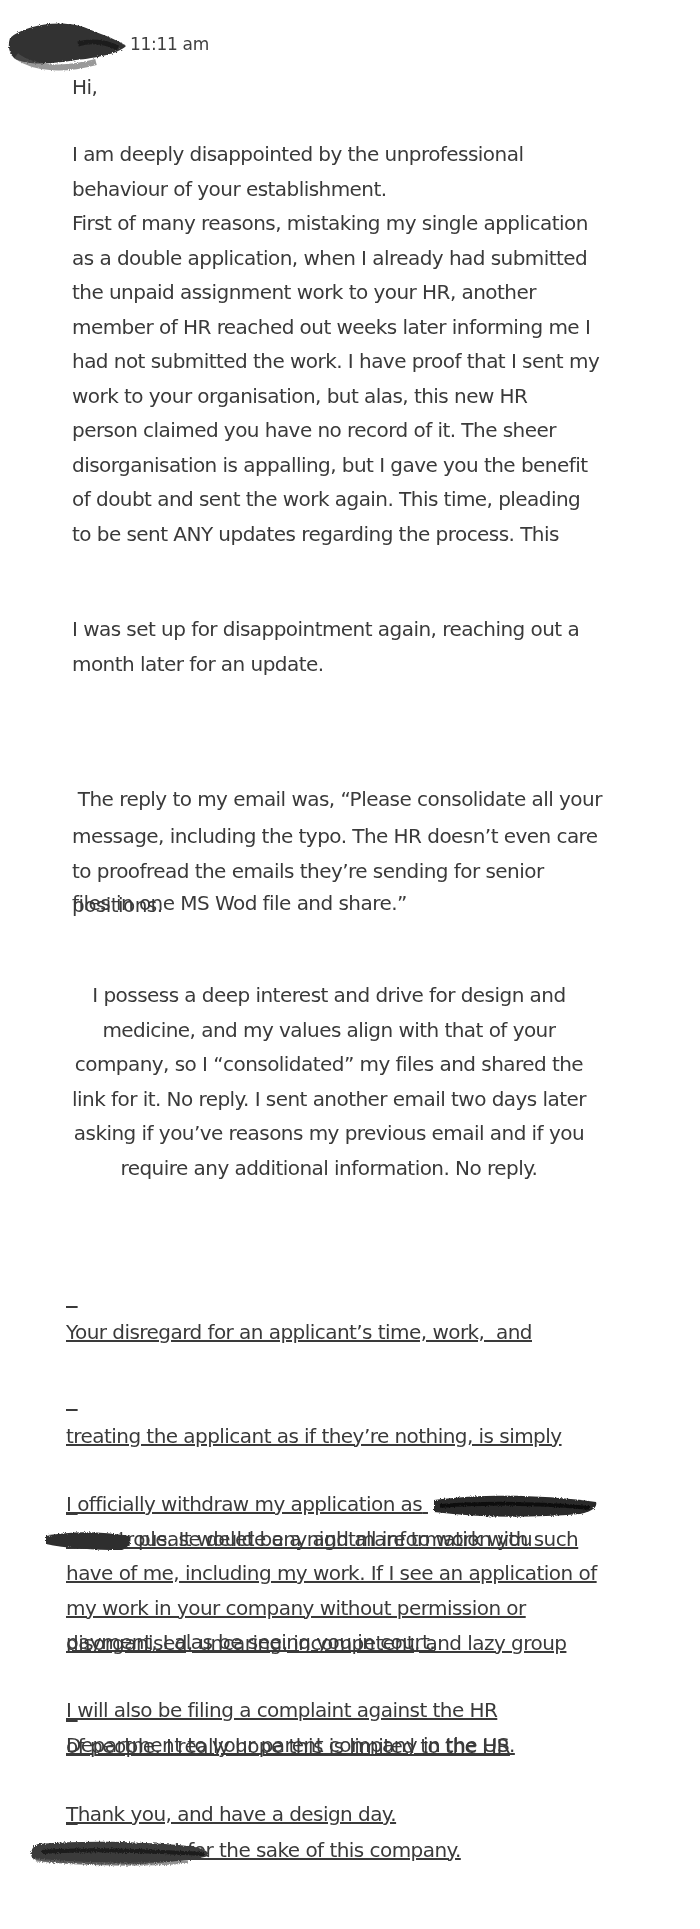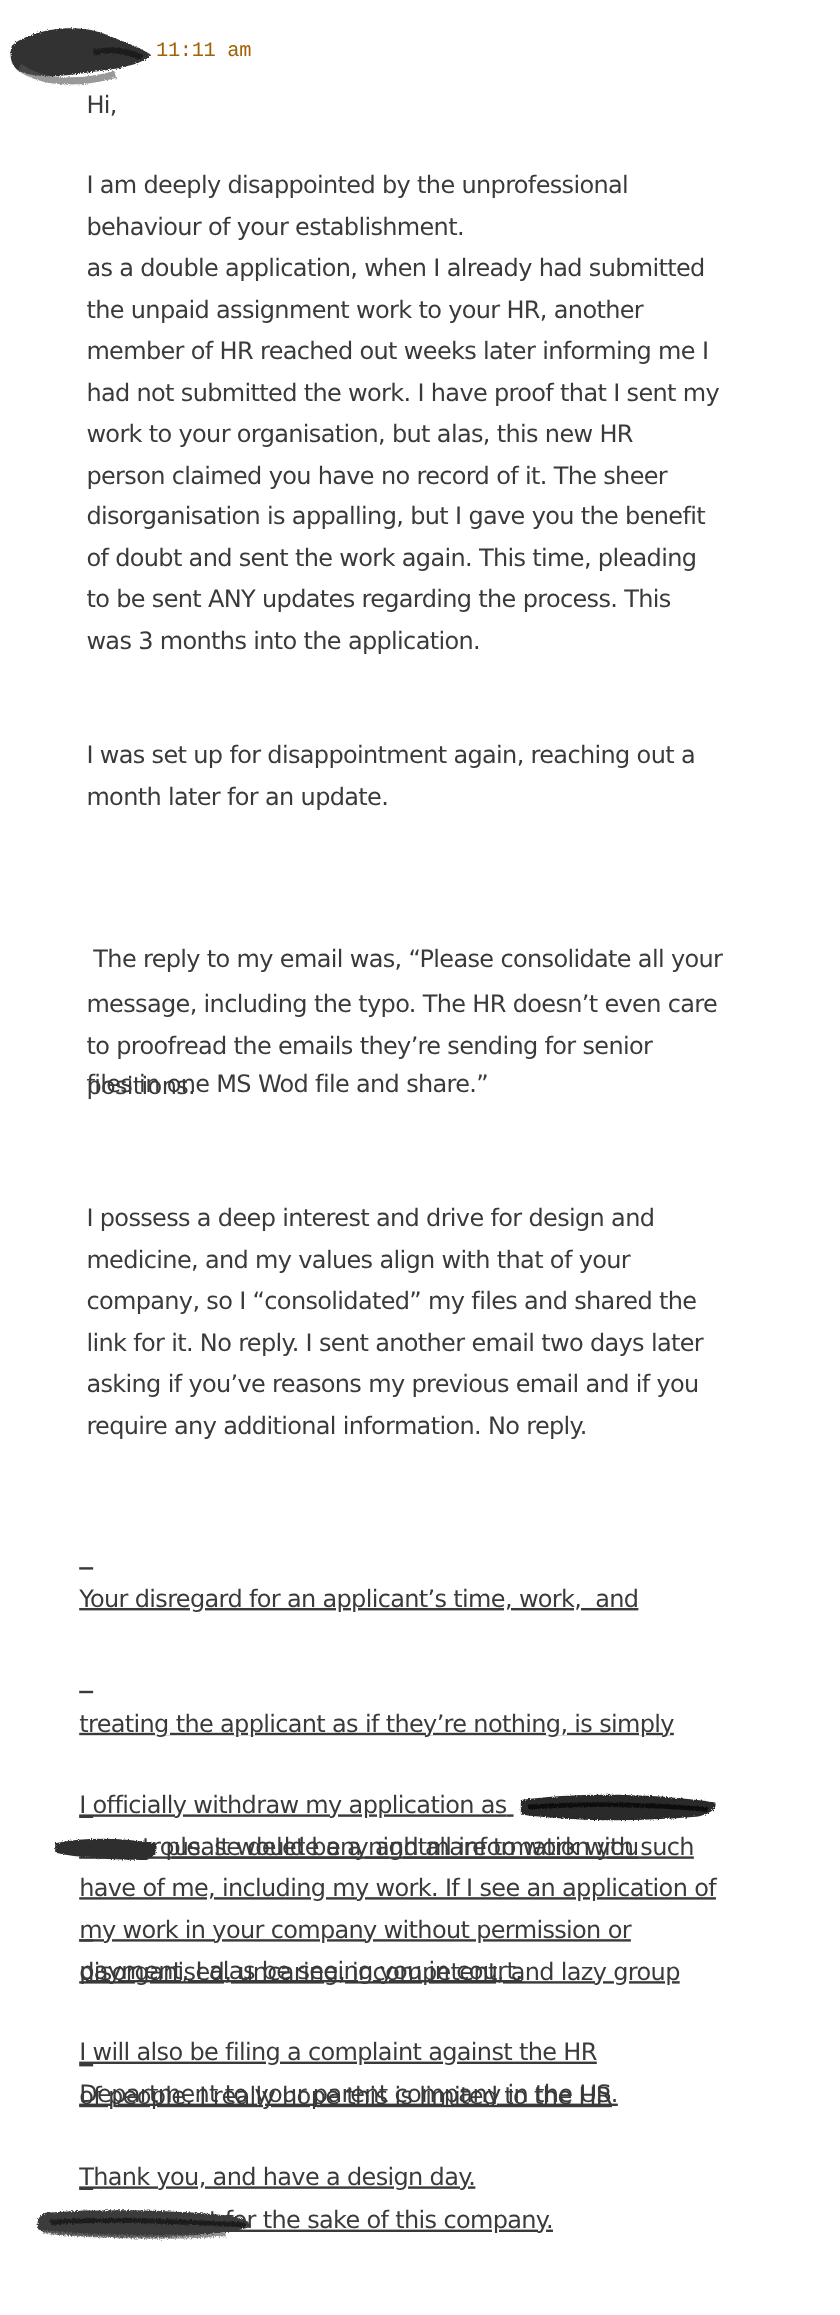--- a/index.html
+++ b/index.html
@@ -1,18 +1,18 @@
 <!DOCTYPE html>
 <html><head>
 <meta charset="utf-8">
 <style>
   html, body { margin:0; padding:0; background:#ffffff; }
   body { width:700px; height:1929px; position:relative; overflow:hidden;
          font-family:"DejaVu Sans", sans-serif; color:#3a3a3a; }
-  .ts { position:absolute; left:130px; top:34px; font-size:17px; color:#a16207; letter-spacing:-0.3px;font-family:Liberation Mono, monospace; }
+  .ts { position:absolute; left:130px; top:34px; font-size:17px; color:#404040; letter-spacing:-0.3px; }
   .scribble { position:absolute; }
   .para { position:absolute; font-size:20px; line-height:34.5px; letter-spacing:-0.55px; white-space:nowrap; }
   .para .ln { display:block; }
   .p-indent1 { left:72px; }
   .p-indent2 { left:66px;text-decoration:underline; }
   .inline-redact { display:inline-block; vertical-align:middle; }
 </style>
 </head>
 <body>
 
@@ -32,49 +32,49 @@
 
 <div class="ts">11:11 am</div>
 
 <div class="para p-indent1" style="top:70px;">
   <span class="ln">Hi,</span>
 </div>
 
 <div class="para p-indent1" style="top:137px;">
   <span class="ln">I am deeply disappointed by the unprofessional</span>
   <span class="ln">behaviour of your establishment.</span>
+  <span class="ln">First of many reasons, mistaking my single application</span>
   <span class="ln">as a double application, when I already had submitted</span>
   <span class="ln">the unpaid assignment work to your HR, another</span>
   <span class="ln">member of HR reached out weeks later informing me I</span>
   <span class="ln">had not submitted the work. I have proof that I sent my</span>
   <span class="ln">work to your organisation, but alas, this new HR</span>
   <span class="ln">person claimed you have no record of it. The sheer</span>
   <span class="ln">disorganisation is appalling, but I gave you the benefit</span>
   <span class="ln">of doubt and sent the work again. This time, pleading</span>
   <span class="ln">to be sent ANY updates regarding the process. This</span>
-  <span class="ln">was 3 months into the application.</span>
 </div>
 
 <div class="para p-indent1" style="top:612px;">
   <span class="ln">I was set up for disappointment again, reaching out a</span>
   <span class="ln">month later for an update.</span>
 </div>
 
 <div class="para p-indent1" style="top:713px; white-space:pre;">
   <span class="ln"> The reply to my email was, “Please consolidate all your</span>
   <span class="ln">files in one MS Wod file and share.”</span>
 </div>
 
 <div class="para p-indent1" style="top:819px;">
   <span class="ln">message, including the typo. The HR doesn’t even care</span>
   <span class="ln">to proofread the emails they’re sending for senior</span>
   <span class="ln">positions.</span>
 </div>
 
-<div class="para p-indent1" style="top:998px;">
+<div class="para p-indent1" style="top:978px;text-align:center;">
   <span class="ln">I possess a deep interest and drive for design and</span>
   <span class="ln">medicine, and my values align with that of your</span>
   <span class="ln">company, so I “consolidated” my files and shared the</span>
   <span class="ln">link for it. No reply. I sent another email two days later</span>
   <span class="ln">asking if you’ve reasons my previous email and if you</span>
   <span class="ln">require any additional information. No reply.</span>
 </div>
 
 <div class="para p-indent2" style="top:1246px; white-space:pre;">
   <span class="ln">Your disregard for an applicant’s time, work,  and</span>

